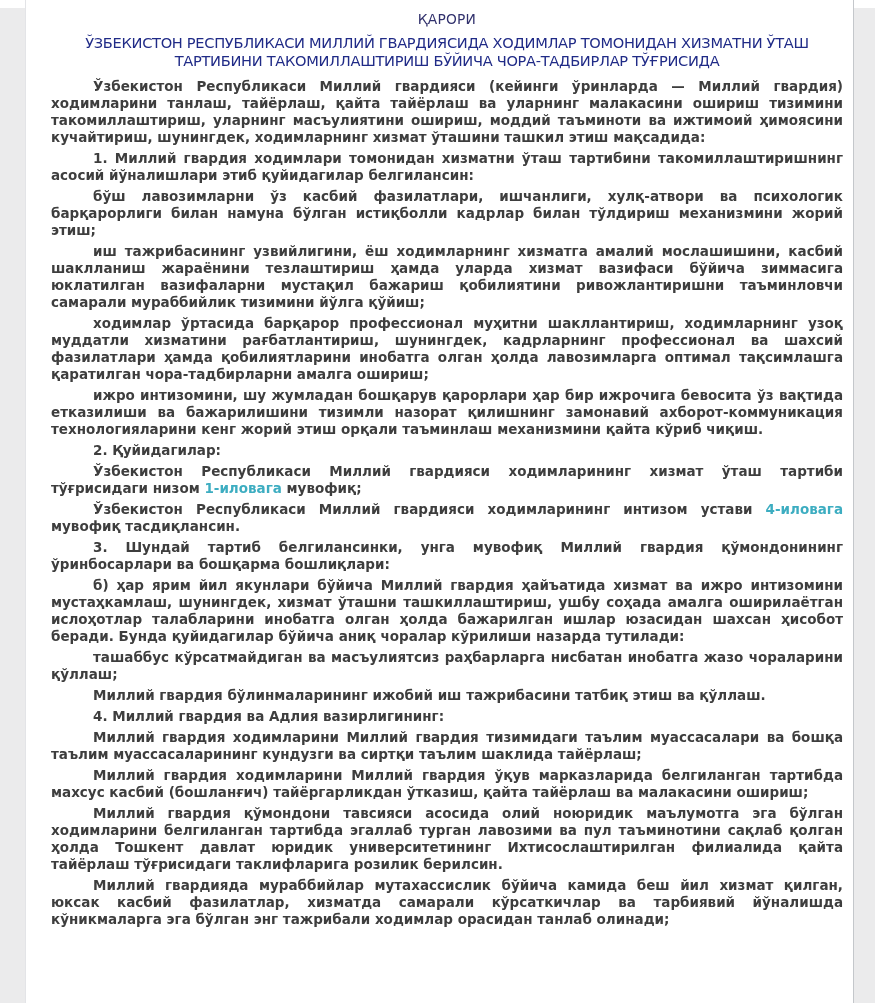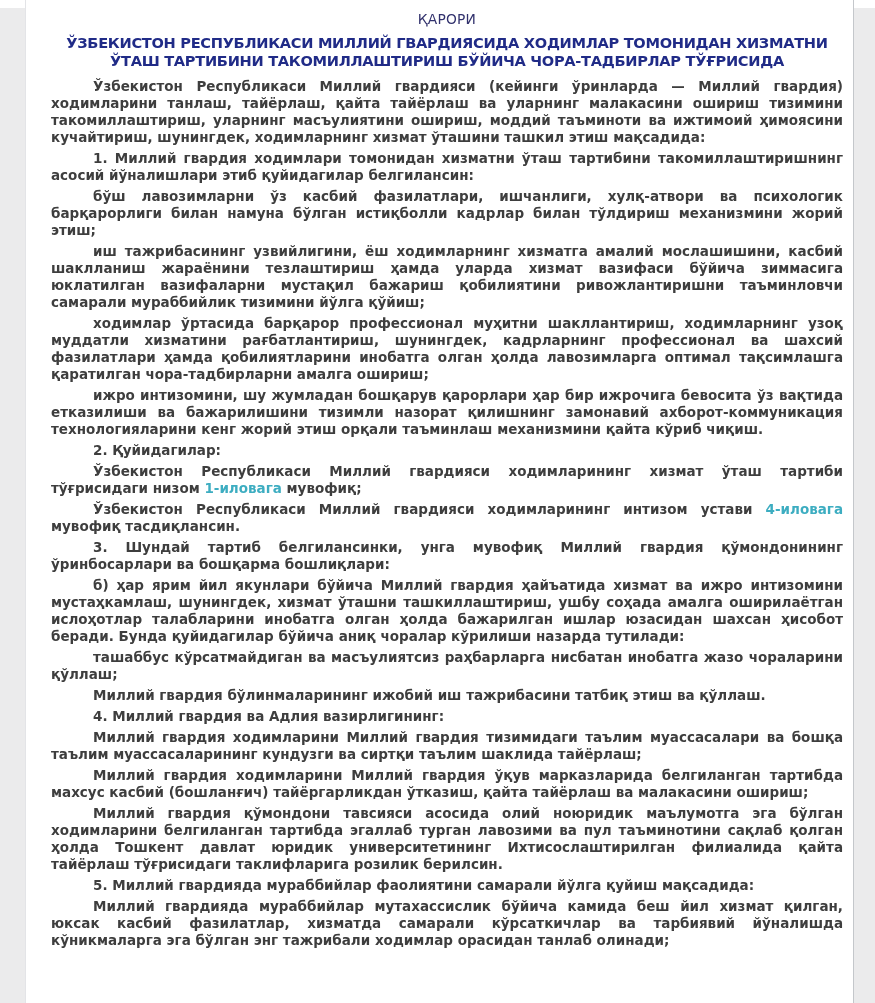--- a/index.html
+++ b/index.html
@@ -49,21 +49,21 @@
     color: var(--kicker);
     font-size: 13.8px;
     line-height: 18px;
     letter-spacing: 0.2px;
   }
   .doc-title {
     margin: 6px auto 8px;
     text-align: center;
     color: var(--title);
     font-size: 14.6px;
-    font-weight: 700;
+    font-weight: 400;
     line-height: 18px;
     letter-spacing: -0.3px;
   }
   .doc-body p {
     margin: 0 0 4px;
     text-align: justify;
     text-indent: 42px;
     color: var(--body);
     font-size: 13.5px;
     line-height: 17px;
@@ -97,16 +97,15 @@
       <p>Ўзбекистон Республикаси Миллий гвардияси ходимларининг хизмат ўташ тартиби тўғрисидаги низом <a href="#">1-иловага</a> мувофиқ;</p>
       <p>Ўзбекистон Республикаси Миллий гвардияси ходимларининг интизом устави <a href="#">4-иловага</a> мувофиқ тасдиқлансин.</p>
       <p>3. Шундай тартиб белгилансинки, унга мувофиқ Миллий гвардия қўмондонининг ўринбосарлари ва бошқарма бошлиқлари:</p>
       <p>б) ҳар ярим йил якунлари бўйича Миллий гвардия ҳайъатида хизмат ва ижро интизомини мустаҳкамлаш, шунингдек, хизмат ўташни ташкиллаштириш, ушбу соҳада амалга оширилаётган ислоҳотлар талабларини инобатга олган ҳолда бажарилган ишлар юзасидан шахсан ҳисобот беради. Бунда қуйидагилар бўйича аниқ чоралар кўрилиши назарда тутилади:</p>
       <p>ташаббус кўрсатмайдиган ва масъулиятсиз раҳбарларга нисбатан инобатга жазо чораларини қўллаш;</p>
       <p>Миллий гвардия бўлинмаларининг ижобий иш тажрибасини татбиқ этиш ва қўллаш.</p>
       <p>4. Миллий гвардия ва Адлия вазирлигининг:</p>
       <p>Миллий гвардия ходимларини Миллий гвардия тизимидаги таълим муассасалари ва бошқа таълим муассасаларининг кундузги ва сиртқи таълим шаклида тайёрлаш;</p>
       <p>Миллий гвардия ходимларини Миллий гвардия ўқув марказларида белгиланган тартибда махсус касбий (бошланғич) тайёргарликдан ўтказиш, қайта тайёрлаш ва малакасини ошириш;</p>
       <p>Миллий гвардия қўмондони тавсияси асосида олий ноюридик маълумотга эга бўлган ходимларини белгиланган тартибда эгаллаб турган лавозими ва пул таъминотини сақлаб қолган ҳолда Тошкент давлат юридик университетининг Ихтисослаштирилган филиалида қайта тайёрлаш тўғрисидаги таклифларига розилик берилсин.</p>
-      <p>5. Миллий гвардияда мураббийлар фаолиятини самарали йўлга қуйиш мақсадида:</p>
       <p>Миллий гвардияда мураббийлар мутахассислик бўйича камида беш йил хизмат қилган, юксак касбий фазилатлар, хизматда самарали кўрсаткичлар ва тарбиявий йўналишда кўникмаларга эга бўлган энг тажрибали ходимлар орасидан танлаб олинади;</p>
     </div>
 </div>
 
 </body></html>

